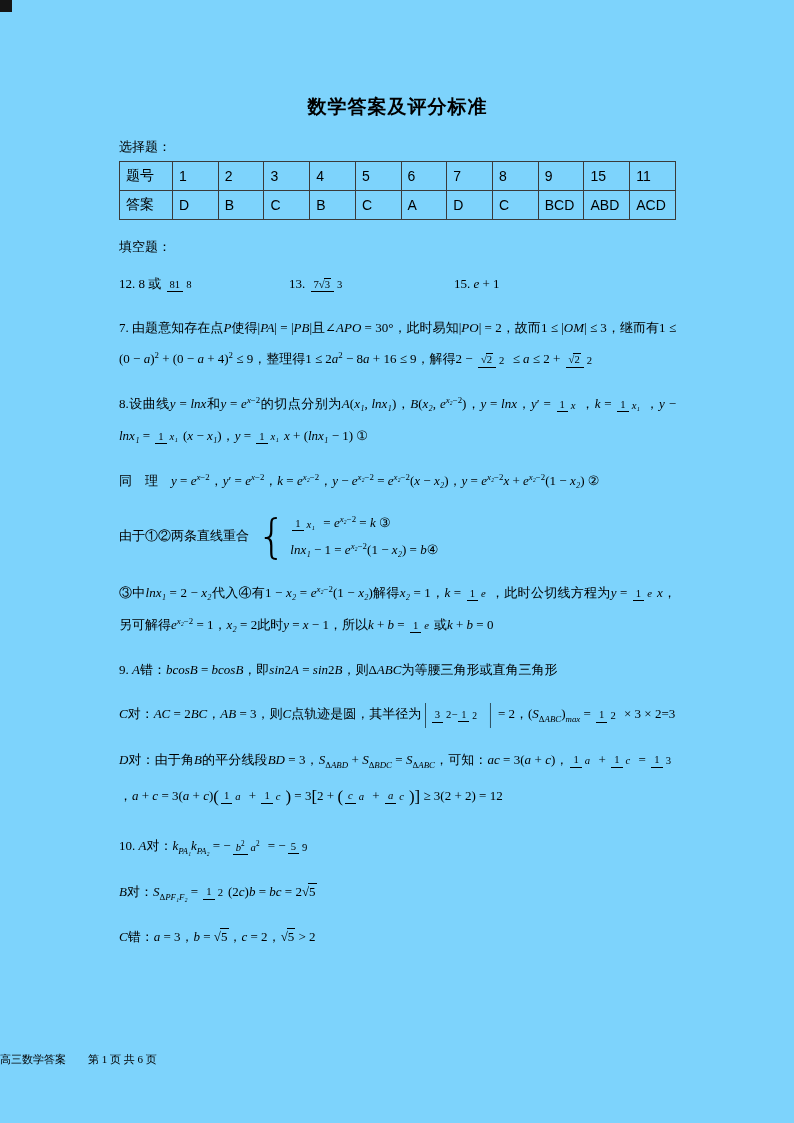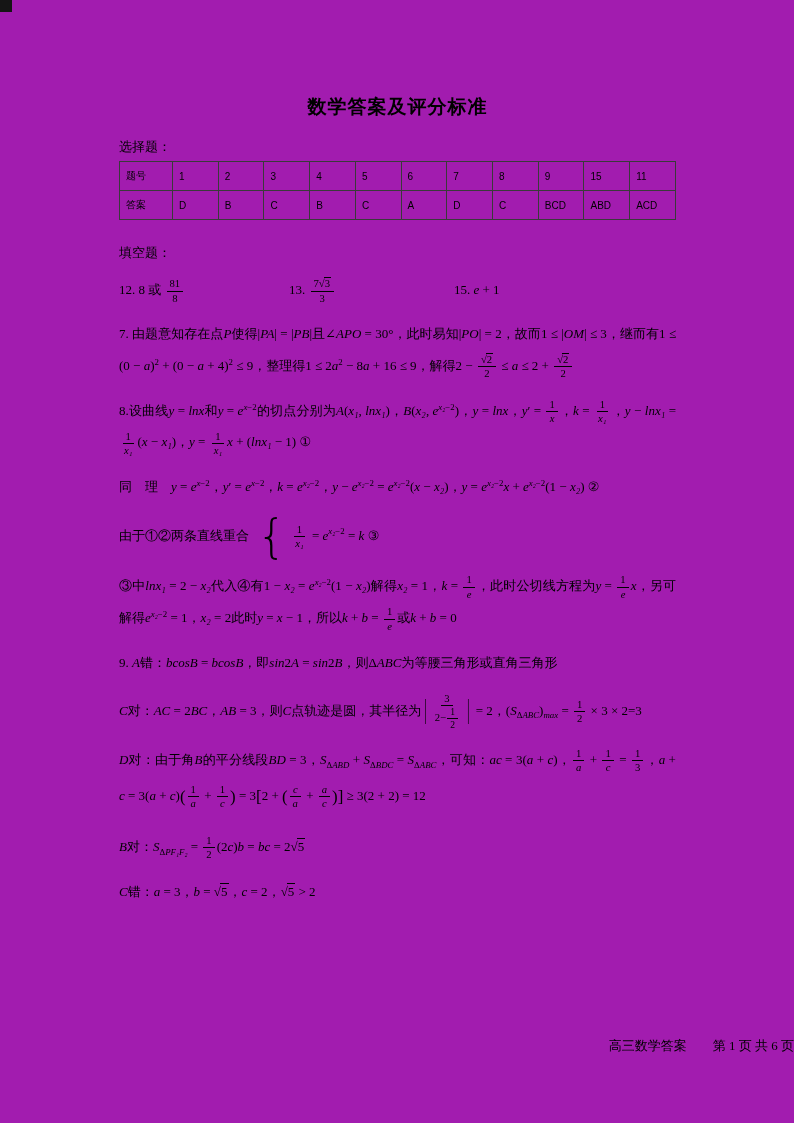--- a/index.html
+++ b/index.html
@@ -1,48 +1,48 @@
 <!DOCTYPE html>
 <html><head>
 <meta charset="utf-8">
 <style>
   html,body { margin:0; padding:0; background:#ffffff; }
   .page {
     position:relative; width:794px; height:1123px; margin:0 auto;
-    background:#a21caf; color:#000;
+    background:#7dd3fc; color:#000;
     font-family:"Liberation Serif","DejaVu Serif",serif;
     font-size:13px; overflow:hidden;
   }
   .corner { position:absolute; left:0; top:0; width:12px; height:12px; background:#151515; }
   .content { position:absolute; left:119px; top:94px; width:557px; }
   .title { font-size:19px; font-weight:bold; text-align:center; margin:0 0 18px 0; letter-spacing:1px; }
   .sec-label { font-size:13px; margin:6px 0 5px 0; }
   table.ans-table { width:100%; border-collapse:collapse; table-layout:fixed; }
   table.ans-table td {
     border:1px solid #3a3a3a; height:24px; padding:2px 6px;
-    font-size:10px; font-family:"Liberation Sans","DejaVu Sans",sans-serif; text-align:left; vertical-align:middle;
+    font-size:14px; font-family:"Liberation Sans","DejaVu Sans",sans-serif; text-align:left; vertical-align:middle;
   }
   table.ans-table td.hd { width:40px; font-family:"Liberation Serif","DejaVu Serif",serif; }
   .blank-row { display:flex; margin:14px 0 6px 0; line-height:2.2; align-items:flex-end; }
   .blank-row .b1 { width:170px; } .blank-row .b2 { width:165px; } .blank-row .b3 { flex:1; }
   .sol { margin:13px 0; line-height:2.45; text-align:justify; }
   i { font-family:"Liberation Serif","DejaVu Serif",serif; font-style:italic; }
   sup, sub { font-size:0.68em; }
-  .f { display:inline-flex; flex-direction:column; align-items:center; vertical-align:middle; font-size:0.82em; line-height:1.25; margin:0 2px; text-align:center; }
+  .f { display:inline-flex; flex-direction:row; align-items:center; vertical-align:middle; font-size:0.82em; line-height:1.25; margin:0 2px; text-align:center; }
   .f .n { border-bottom:1px solid #000; padding:0 3px; }
   .f .d { padding:0 3px; }
   .f .f { font-size:0.9em; margin:0 1px; }
   .q { white-space:nowrap; }
   .q .r { border-top:1px solid #000; padding:0 1px; margin-left:-1px; }
   .vb { display:inline-block; transform:scaleY(2.1); margin:0 3px; font-weight:300; }
   .big { font-size:1.3em; vertical-align:middle; font-weight:300; }
   .sys-row { display:flex; align-items:center; margin:14px 0; line-height:1.9; }
   .brace { font-size:46px; line-height:0.85; font-weight:200; font-family:"DejaVu Sans",sans-serif; margin:0 4px 0 8px; }
   .sys { display:inline-flex; flex-direction:column; gap:2px; text-align:left; }
-  .footer { position:absolute; left:0; right:0; bottom:68px; text-align:right; font-size:13px; }
+  .footer { position:absolute; left:0; right:0; bottom:56px; text-align:left; font-size:11px; }
 </style>
 </head>
 <body>
 
 <div class="page">
   <div class="corner"></div>
 
   <div class="content">
     <h1 class="title">数学答案及评分标准</h1>
 
@@ -74,21 +74,21 @@
         <td>A</td>
         <td>D</td>
         <td>C</td>
         <td>BCD</td>
         <td>ABD</td>
         <td>ACD</td>
       </tr>
     </tbody>
       </table>
 
-    <div class="sec-label" style="margin-top:24px;">填空题：</div>
+    <div class="sec-label" style="margin-top:18px;">填空题：</div>
 
     <div class="blank-row">
       <span class="b1">12.  8 或 <span class="f">
             <span class="n">81</span>
             <span class="d">8</span>
           </span></span>
       <span class="b2">13.  <span class="f">
             <span class="n">7<span class="q">√<span class="r">3</span></span></span>
             <span class="d">3</span>
           </span></span>
@@ -119,20 +119,21 @@
     <p class="sol">同　理　<i>y</i> = <i>e</i><sup><i>x</i>−2</sup>，<i>y</i>′ = <i>e</i><sup><i>x</i>−2</sup>，<i>k</i> = <i>e</i><sup><i>x₂</i>−2</sup>，<i>y</i> − <i>e</i><sup><i>x₂</i>−2</sup> = <i>e</i><sup><i>x₂</i>−2</sup>(<i>x</i> − <i>x₂</i>)，<i>y</i> = <i>e</i><sup><i>x₂</i>−2</sup><i>x</i> + <i>e</i><sup><i>x₂</i>−2</sup>(1 − <i>x₂</i>) ②</p>
 
     <div class="sys-row">
       <span>由于①②两条直线重合</span>
       <span class="brace">{</span>
       <span class="sys">
         <span><span class="f">
               <span class="n">1</span>
               <span class="d"><i>x₁</i></span>
             </span> = <i>e</i><sup><i>x₂</i>−2</sup> = <i>k</i> ③</span>
+        <span><i>lnx₁</i> − 1 = <i>e</i><sup><i>x₂</i>−2</sup>(1 − <i>x₂</i>) = <i>b</i>④</span>
       </span>
     </div>
 
     <p class="sol">③中<i>lnx₁</i> = 2 − <i>x₂</i>代入④有1 − <i>x₂</i> = <i>e</i><sup><i>x₂</i>−2</sup>(1 − <i>x₂</i>)解得<i>x₂</i> = 1，<i>k</i> = <span class="f">
           <span class="n">1</span>
           <span class="d"><i>e</i></span>
         </span>，此时公切线方程为<i>y</i> = <span class="f">
           <span class="n">1</span>
           <span class="d"><i>e</i></span>
         </span><i>x</i>，另可解得<i>e</i><sup><i>x₂</i>−2</sup> = 1，<i>x₂</i> = 2此时<i>y</i> = <i>x</i> − 1，所以<i>k</i> + <i>b</i> = <span class="f">
@@ -167,20 +168,27 @@
           <span class="n">1</span>
           <span class="d"><i>c</i></span>
         </span><span class="big">)</span> = 3<span class="big">[</span>2 + <span class="big">(</span><span class="f">
           <span class="n"><i>c</i></span>
           <span class="d"><i>a</i></span>
         </span> + <span class="f">
           <span class="n"><i>a</i></span>
           <span class="d"><i>c</i></span>
         </span><span class="big">)</span><span class="big">]</span> ≥ 3(2 + 2) = 12</p>
 
+    <p class="sol">10. <i>A</i>对：<i>k</i><sub><i>PA₁</i></sub><i>k</i><sub><i>PA₂</i></sub> = −<span class="f">
+          <span class="n"><i>b</i><sup>2</sup></span>
+          <span class="d"><i>a</i><sup>2</sup></span>
+        </span> = −<span class="f">
+          <span class="n">5</span>
+          <span class="d">9</span>
+        </span></p>
     <p class="sol"><i>B</i>对：<i>S</i><sub>Δ<i>PF₁F₂</i></sub> = <span class="f">
           <span class="n">1</span>
           <span class="d">2</span>
         </span>(2<i>c</i>)<i>b</i> = <i>bc</i> = 2<span class="q">√<span class="r">5</span></span></p>
     <p class="sol"><i>C</i>错：<i>a</i> = 3，<i>b</i> = <span class="q">√<span class="r">5</span></span>，<i>c</i> = 2，<span class="q">√<span class="r">5</span></span> &gt; 2</p>
   </div>
 
   <div class="footer">高三数学答案　　第 1 页 共 6 页</div>
 </div>
 

